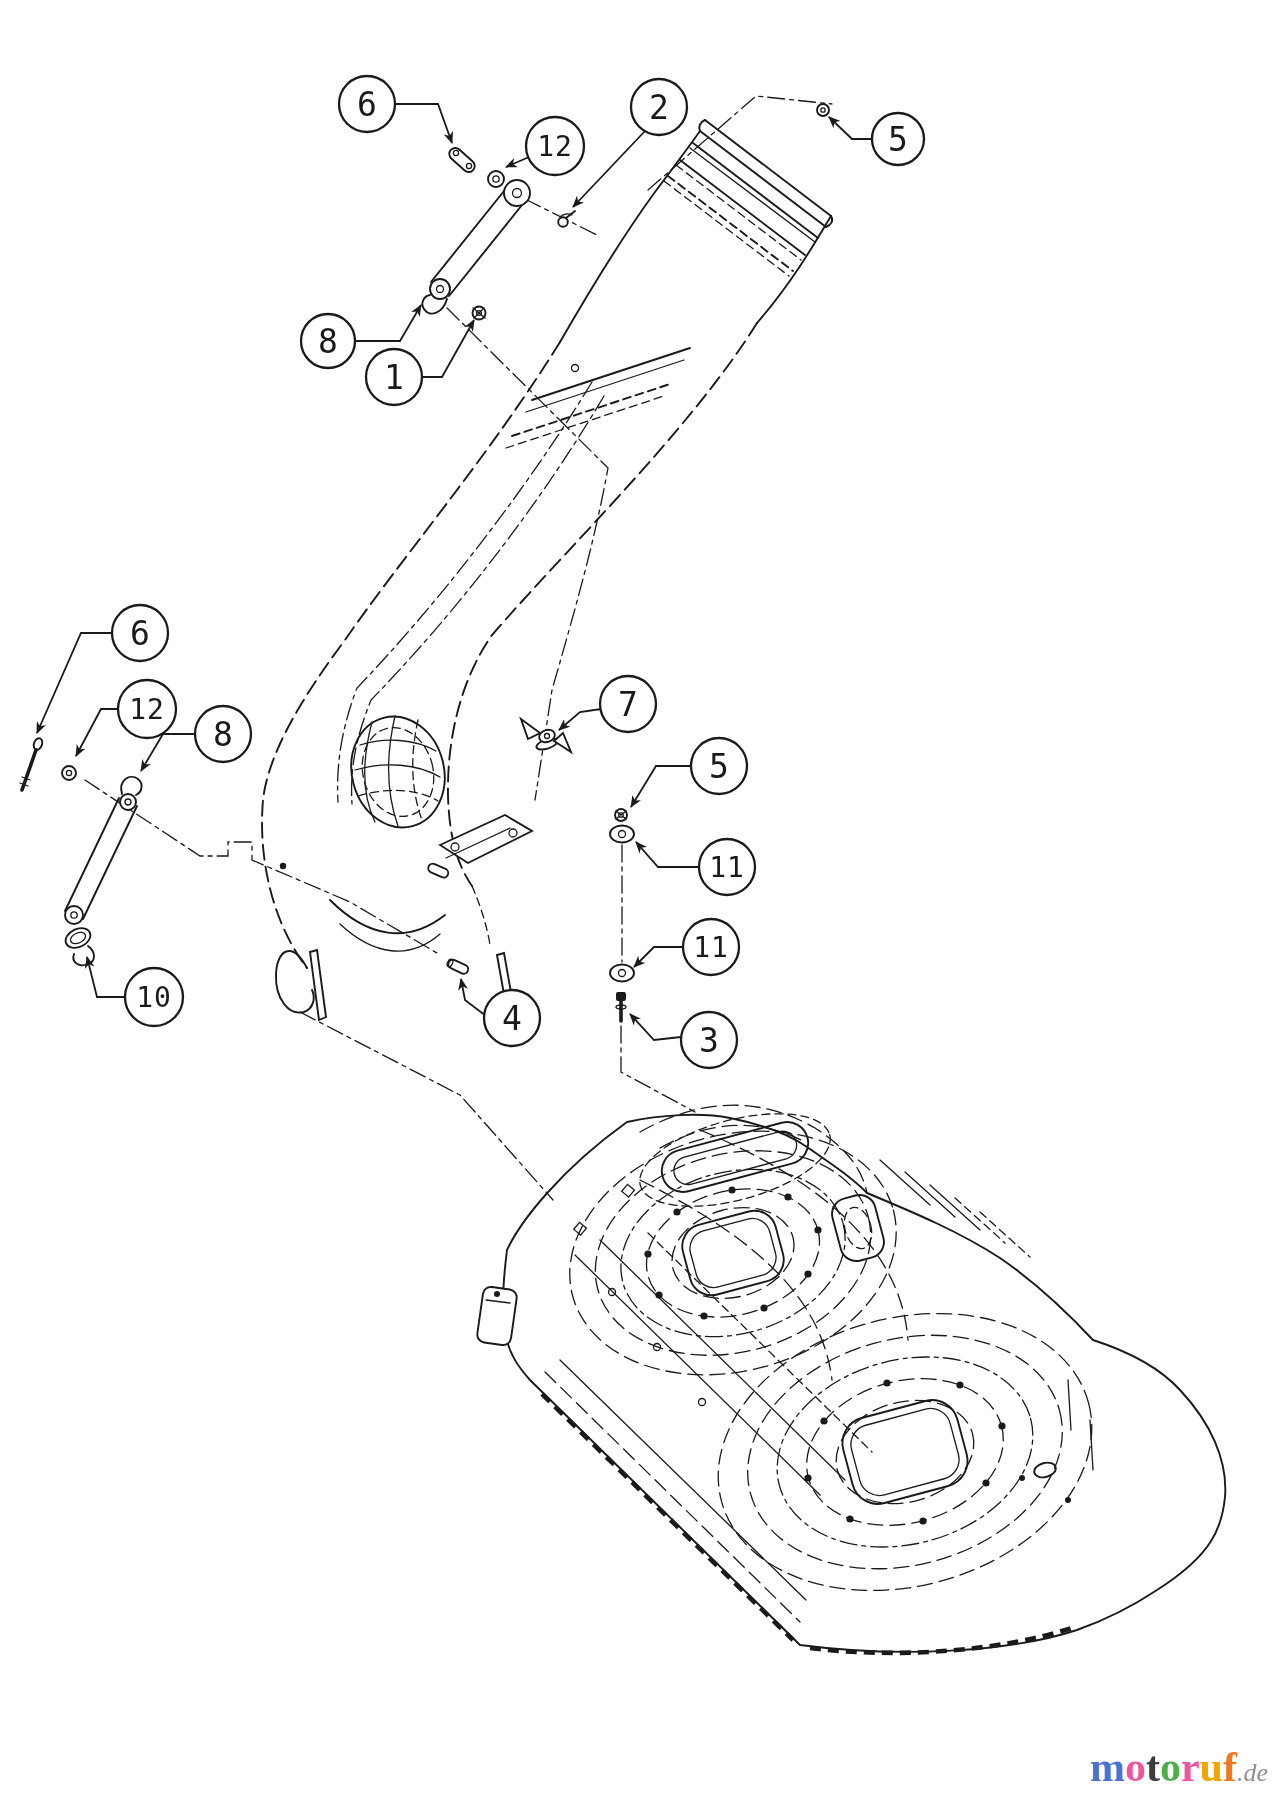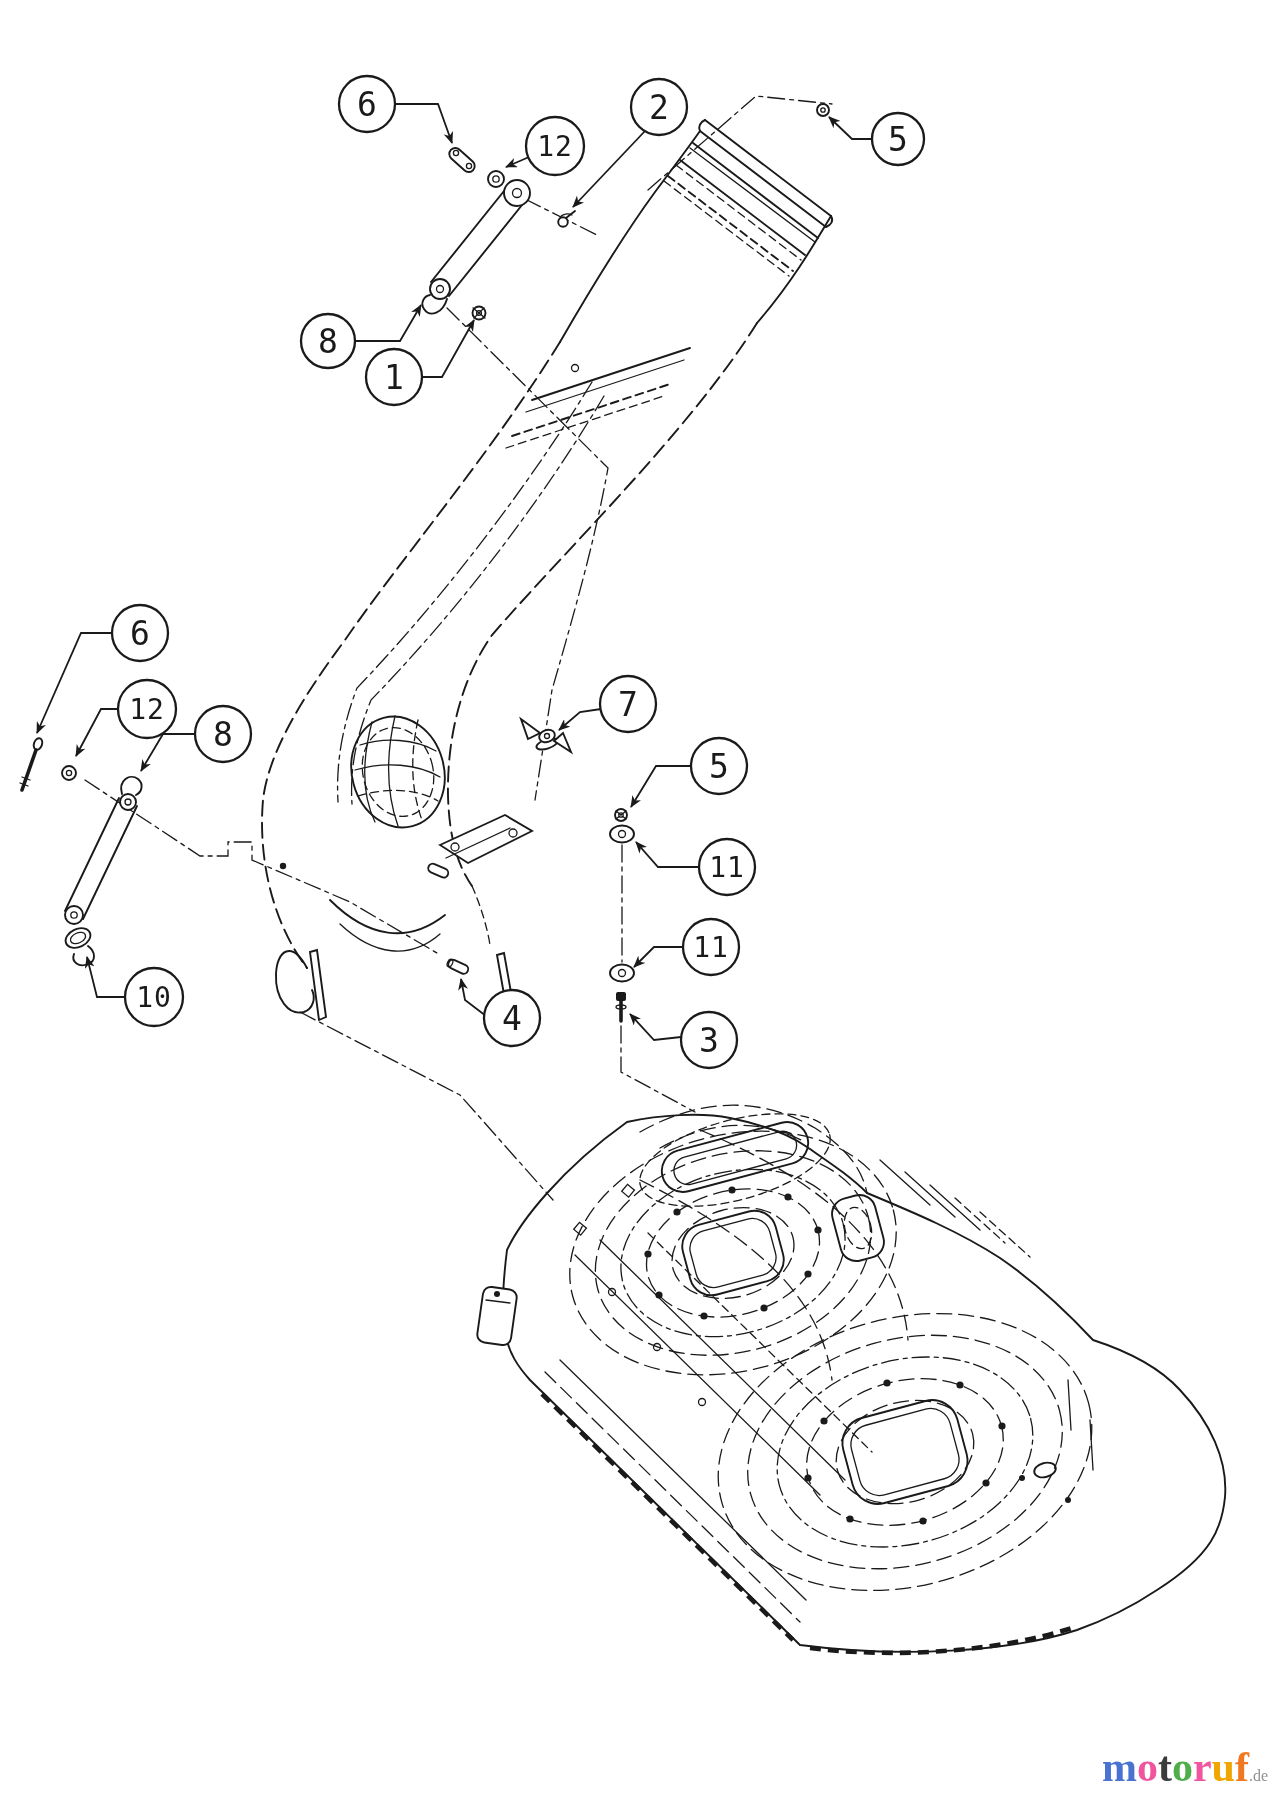--- a/index.html
+++ b/index.html
@@ -19,21 +19,21 @@
   .callout-circle{fill:#ffffff;stroke:#1a1a1a;stroke-width:2.3;}
   .callout-text{fill:#1a1a1a;font-family:"DejaVu Sans Mono","DejaVu Sans",monospace;
                 font-weight:400;}
   .leader{stroke:#1a1a1a;fill:none;stroke-width:1.8;}
   
   .partnum{position:absolute;right:16px;bottom:6px;font-size:57px;color:#000;
            font-family:"Liberation Sans",sans-serif;letter-spacing:0px;}
   .watermark{position:absolute;right:4px;bottom:9px;
              font-family:"Liberation Serif",serif;font-weight:bold;font-size:42px;
              letter-spacing:0px;}
-  .watermark .suffix{font-size:16px;font-weight:normal;}
+  .watermark .suffix{font-size:26px;font-weight:normal;font-style:italic;}
 </style>
 </head>
 <body>
 
 <div class="page">
 
 <svg width="1272" height="1800" viewBox="0 0 1272 1800">
   <defs>
     <marker id="arr" markerWidth="14" markerHeight="10" refX="11" refY="5" orient="auto" markerUnits="userSpaceOnUse">
       <path d="M0,0 L12,5 L0,10 L3.5,5 Z" fill="#1a1a1a"></path>

